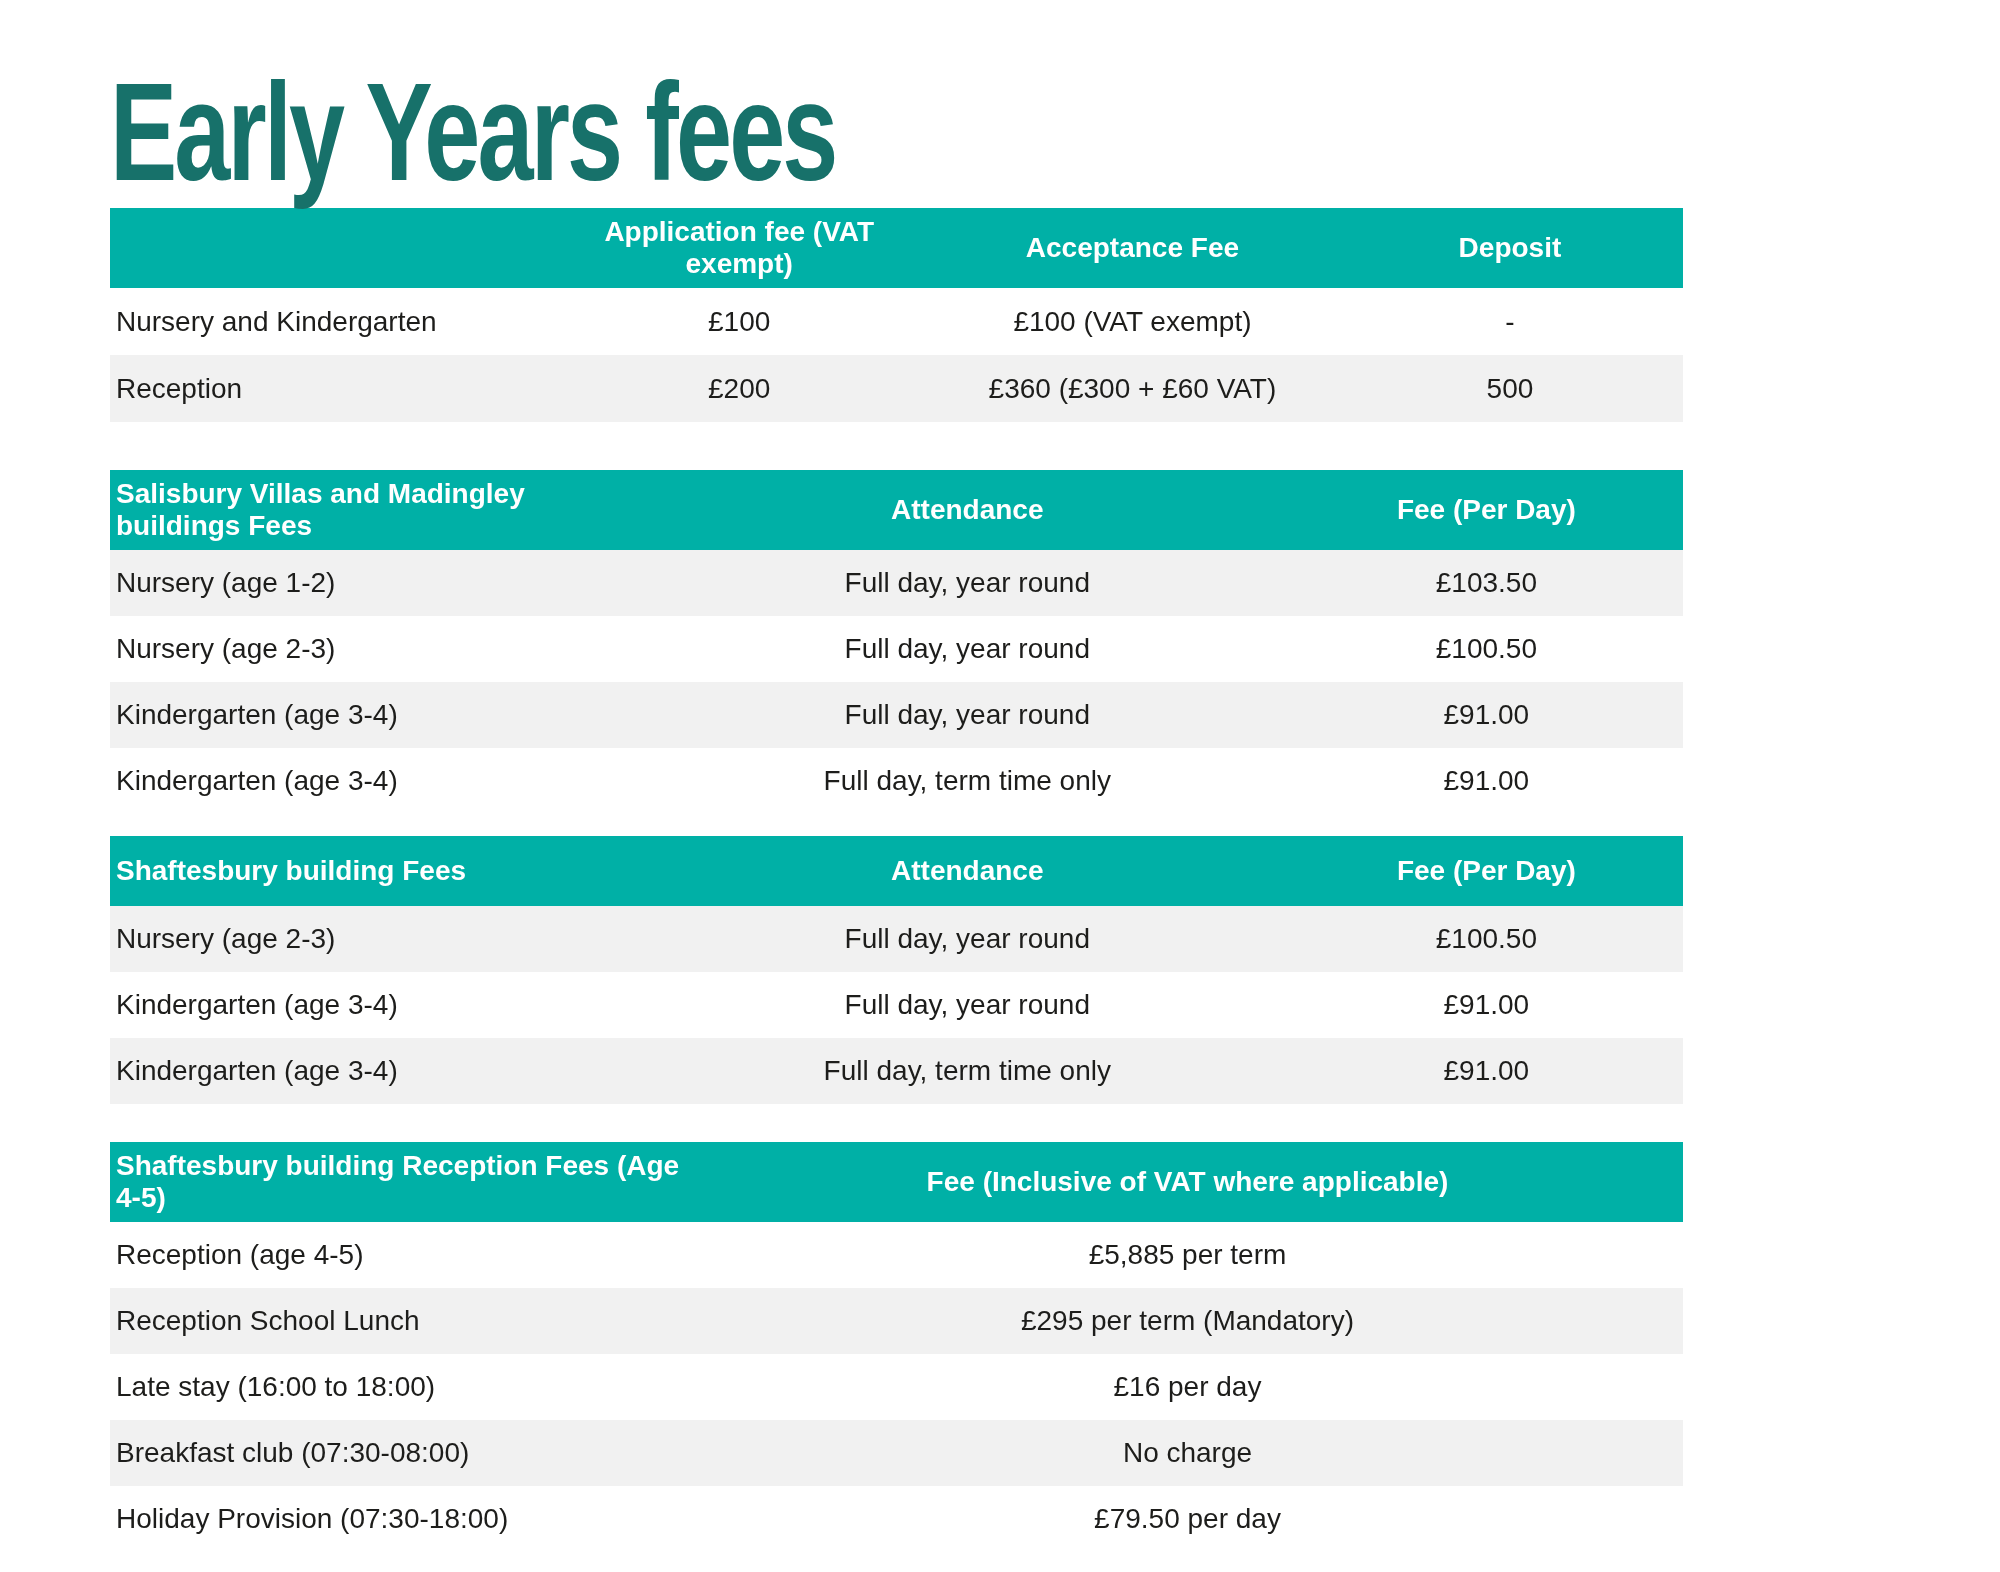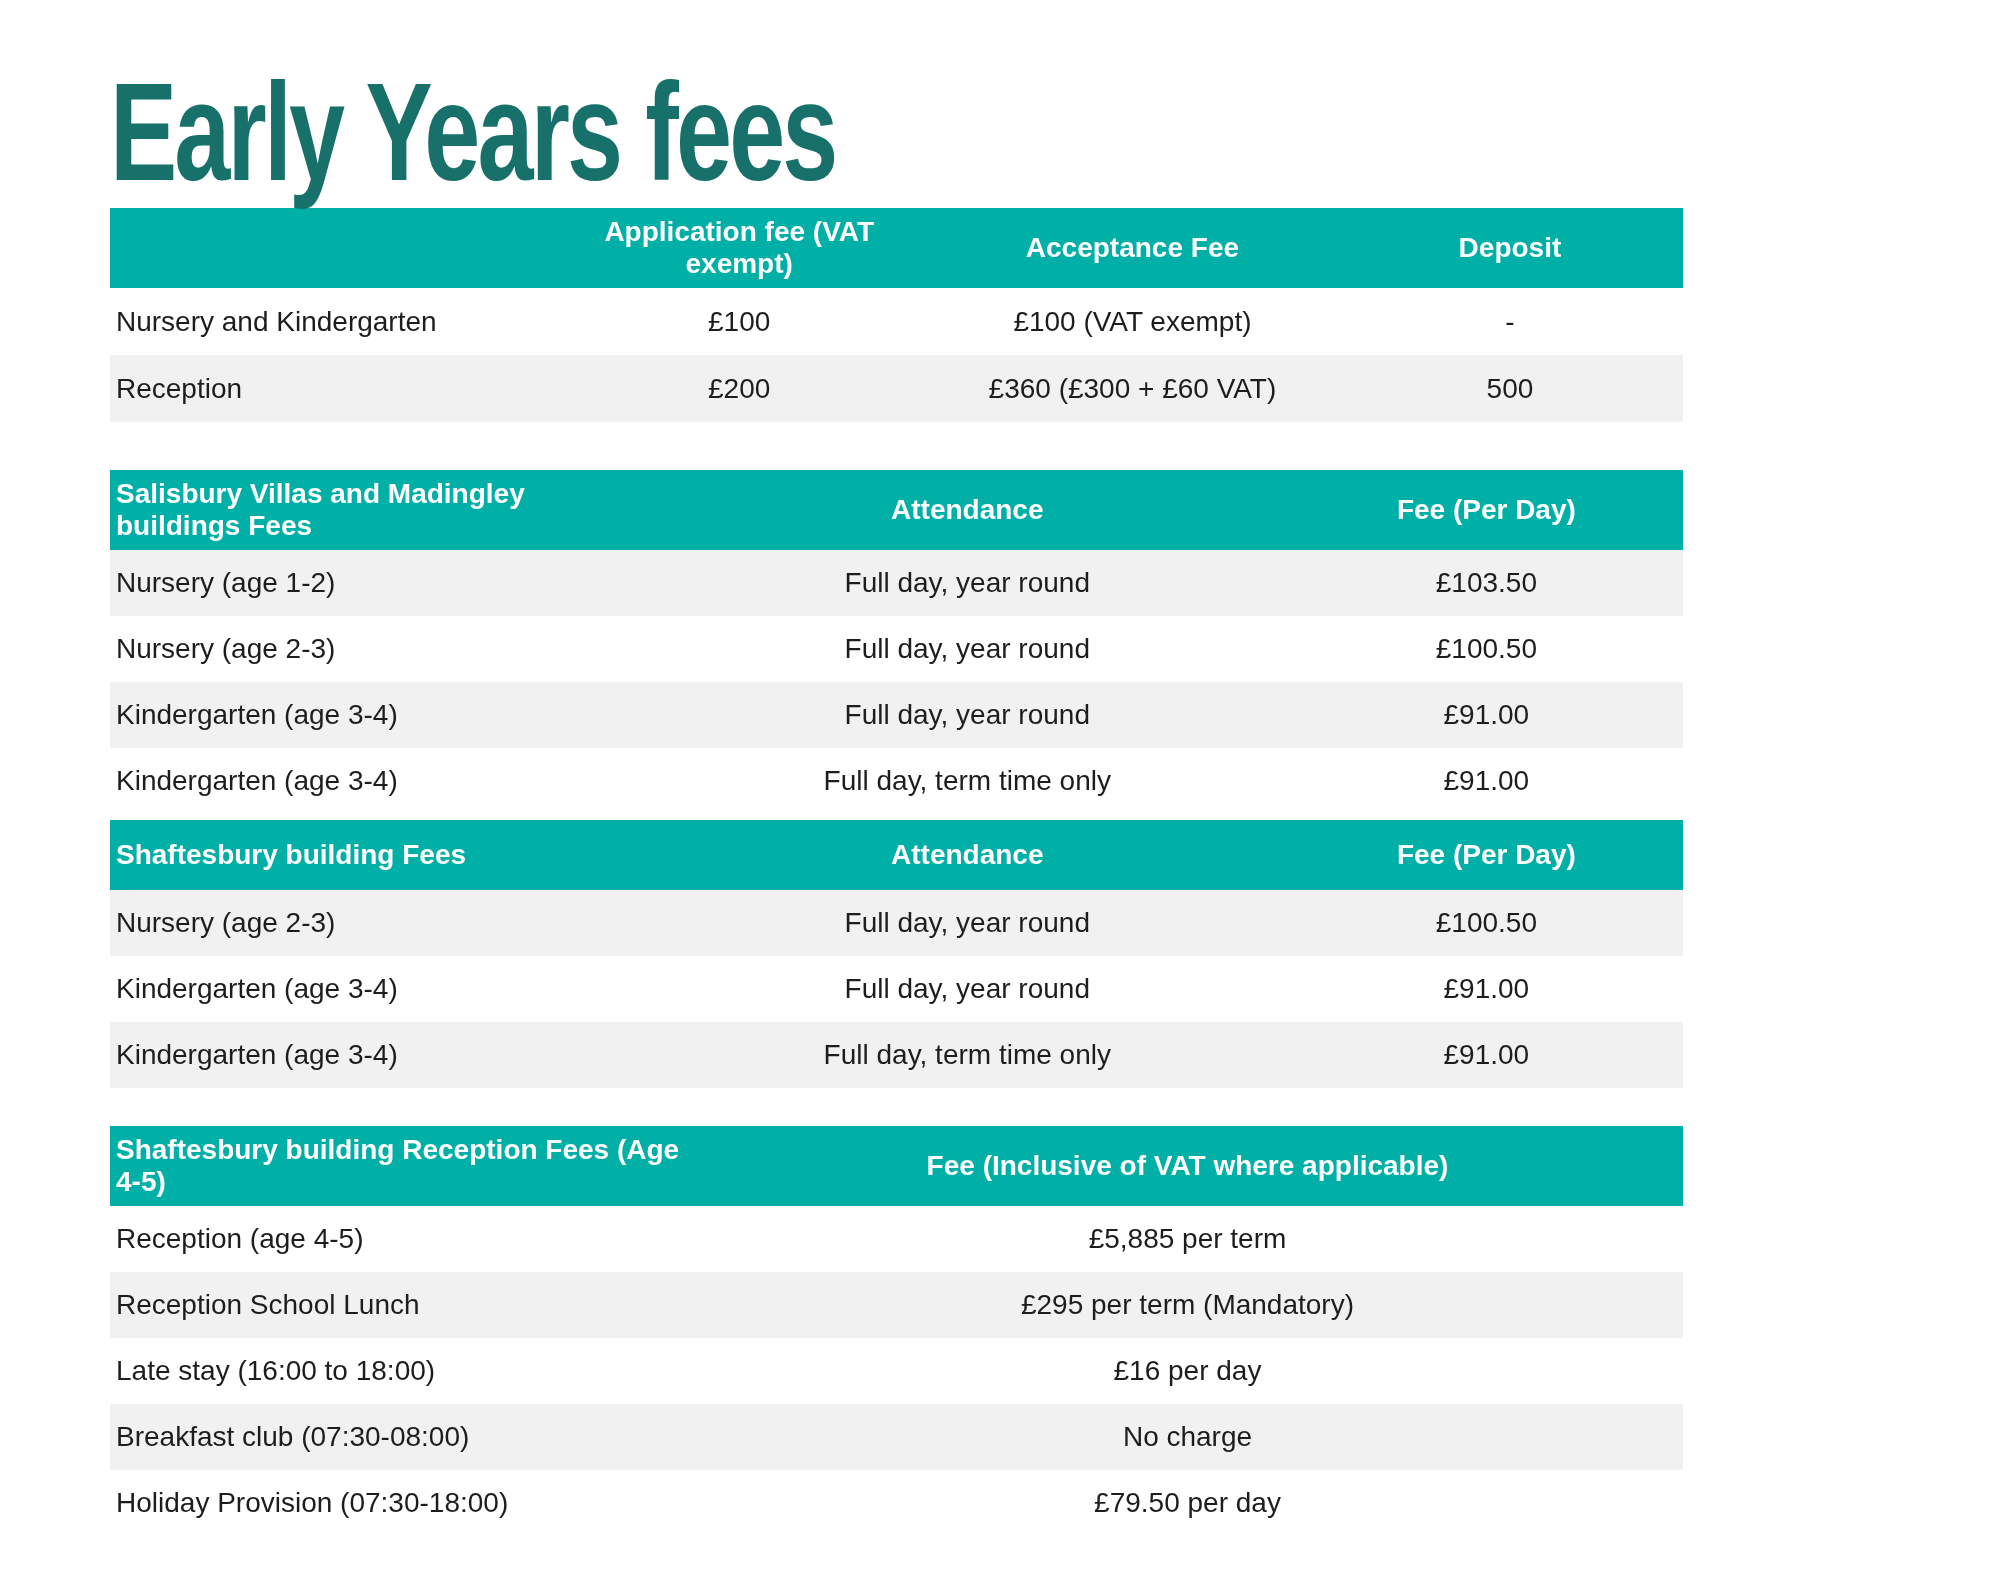--- a/index.html
+++ b/index.html
@@ -52,21 +52,21 @@
     height: 66px;
     text-align: center;
     vertical-align: middle;
     padding: 8px 8px;
     color: var(--text);
   }
   .t-a td { height: 67px; }
   .c-left { text-align: left !important; padding-left: 6px !important; }
   .t-a { margin-top: 6px; }
   .t-b { margin-top: 48px; }
-  .t-c { margin-top: 6px; }
+  .t-c { margin-top: 22px; }
   .t-d { margin-top: 38px; }
   
   .t-a tbody tr:nth-child(2n)   td { background: var(--alt); }
   .t-b tbody tr:nth-child(2n+1) td { background: var(--alt); }
   .t-c tbody tr:nth-child(2n+1) td { background: var(--alt); }
   .t-d tbody tr:nth-child(2n)   td { background: var(--alt); margin-top: 47px; }
 </style>
 </head>
 <body>
 

